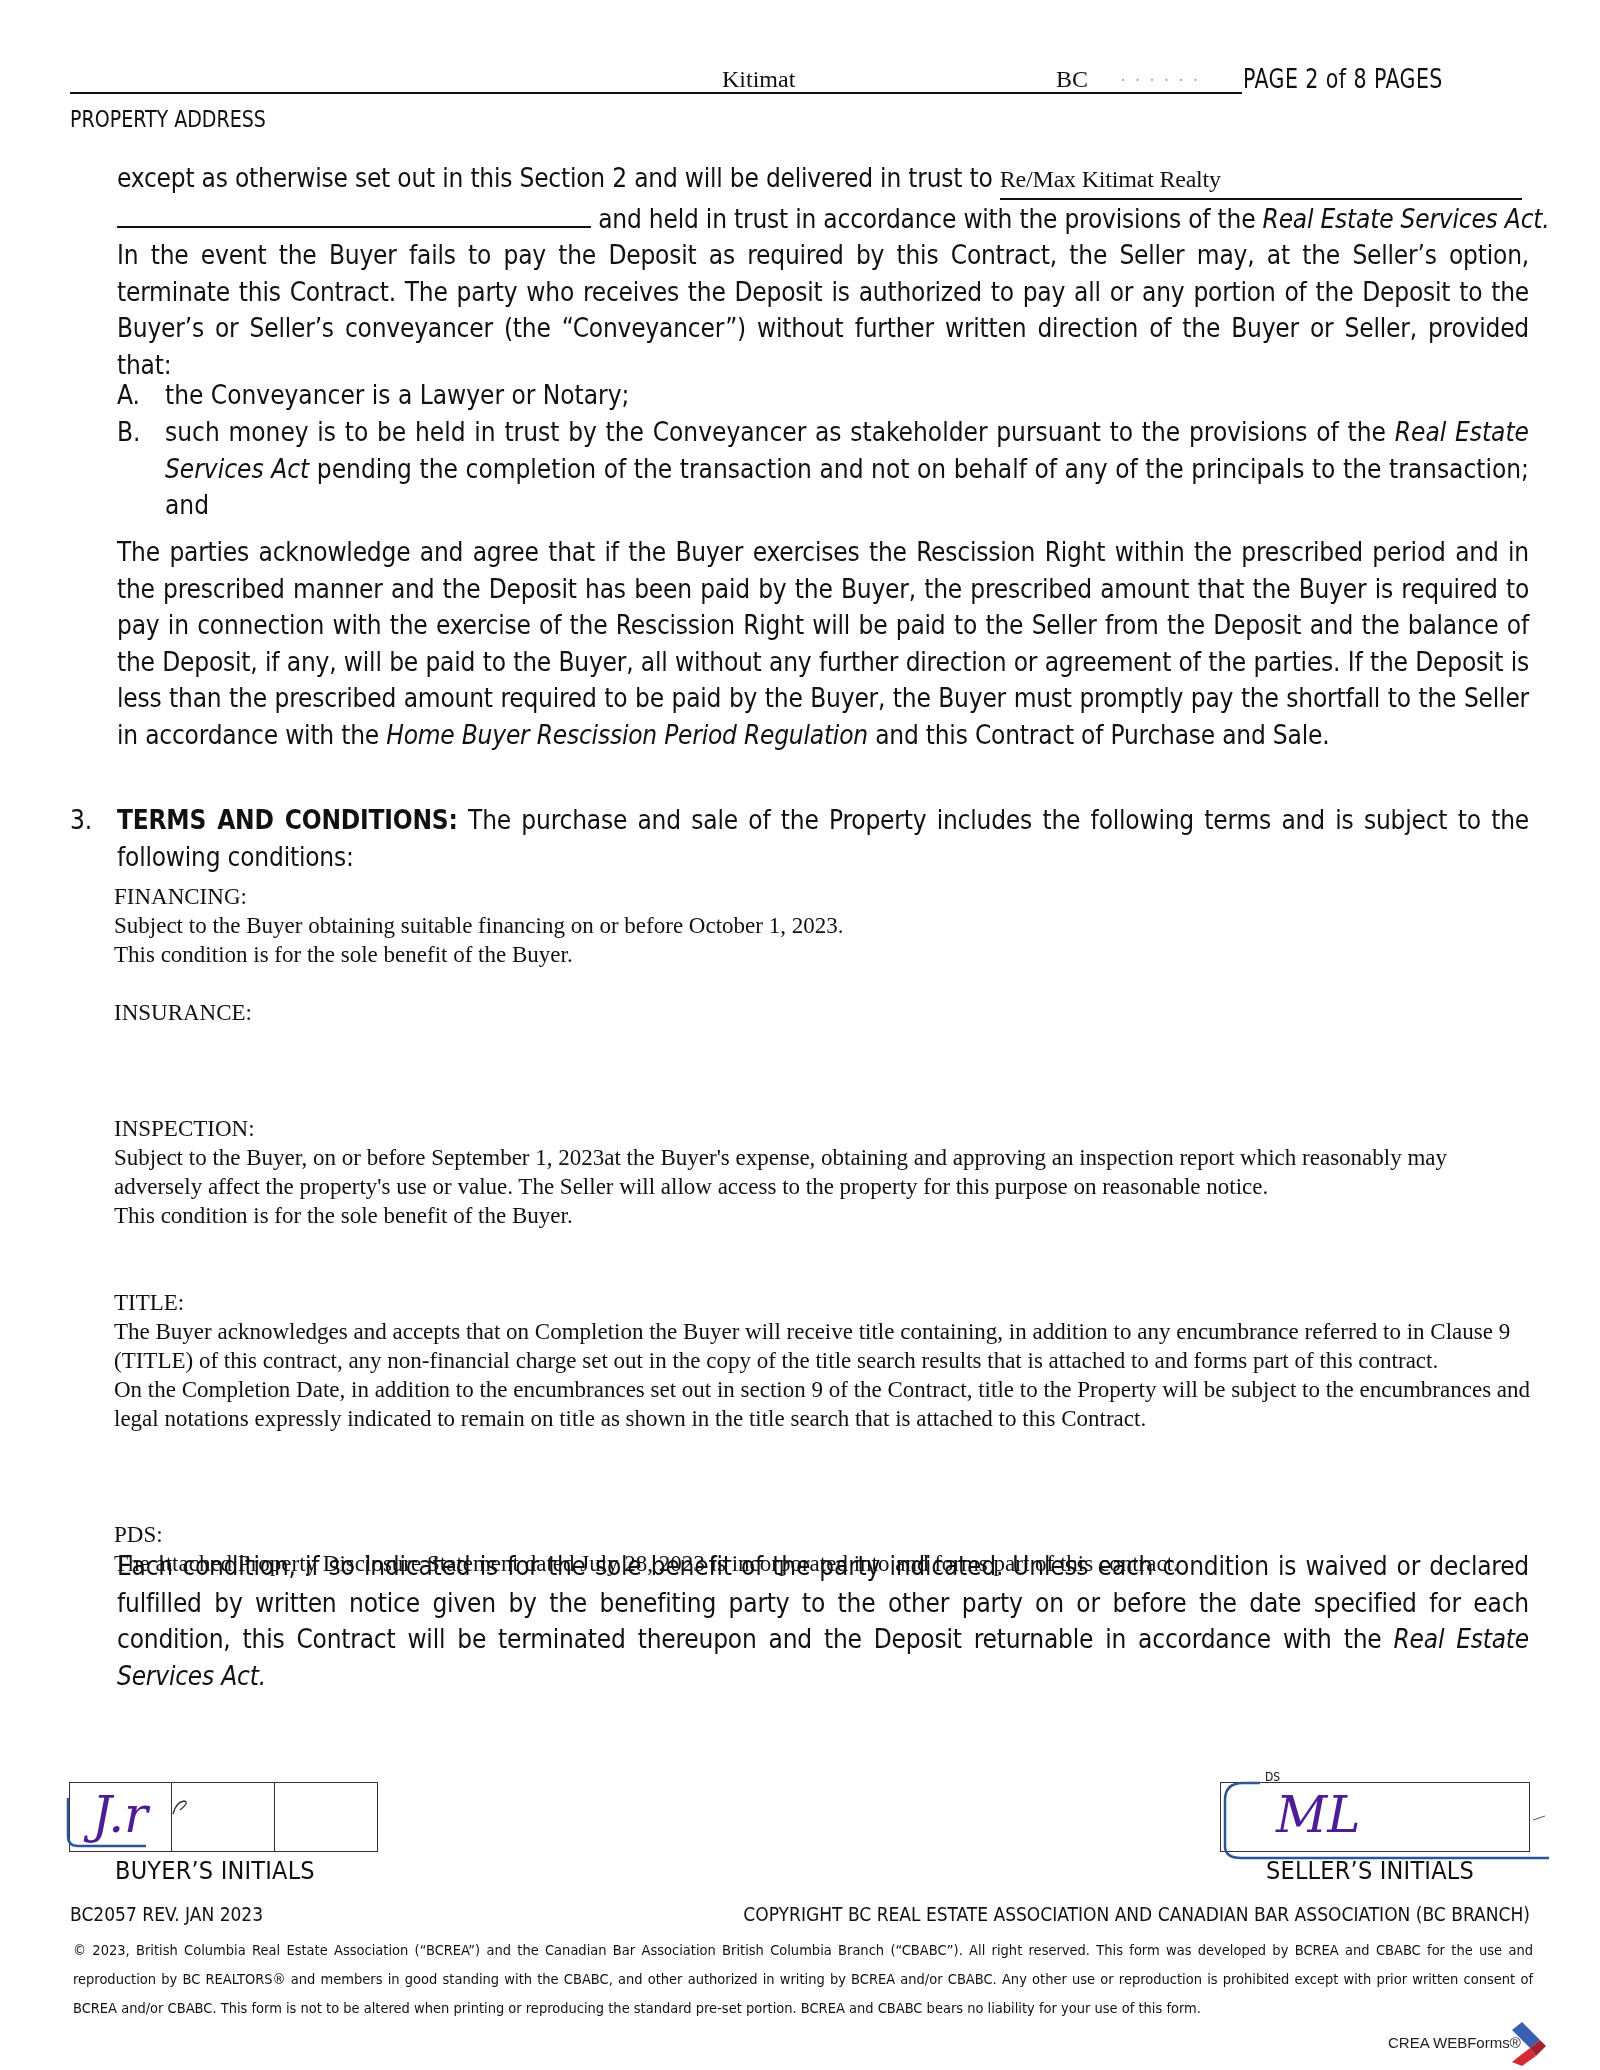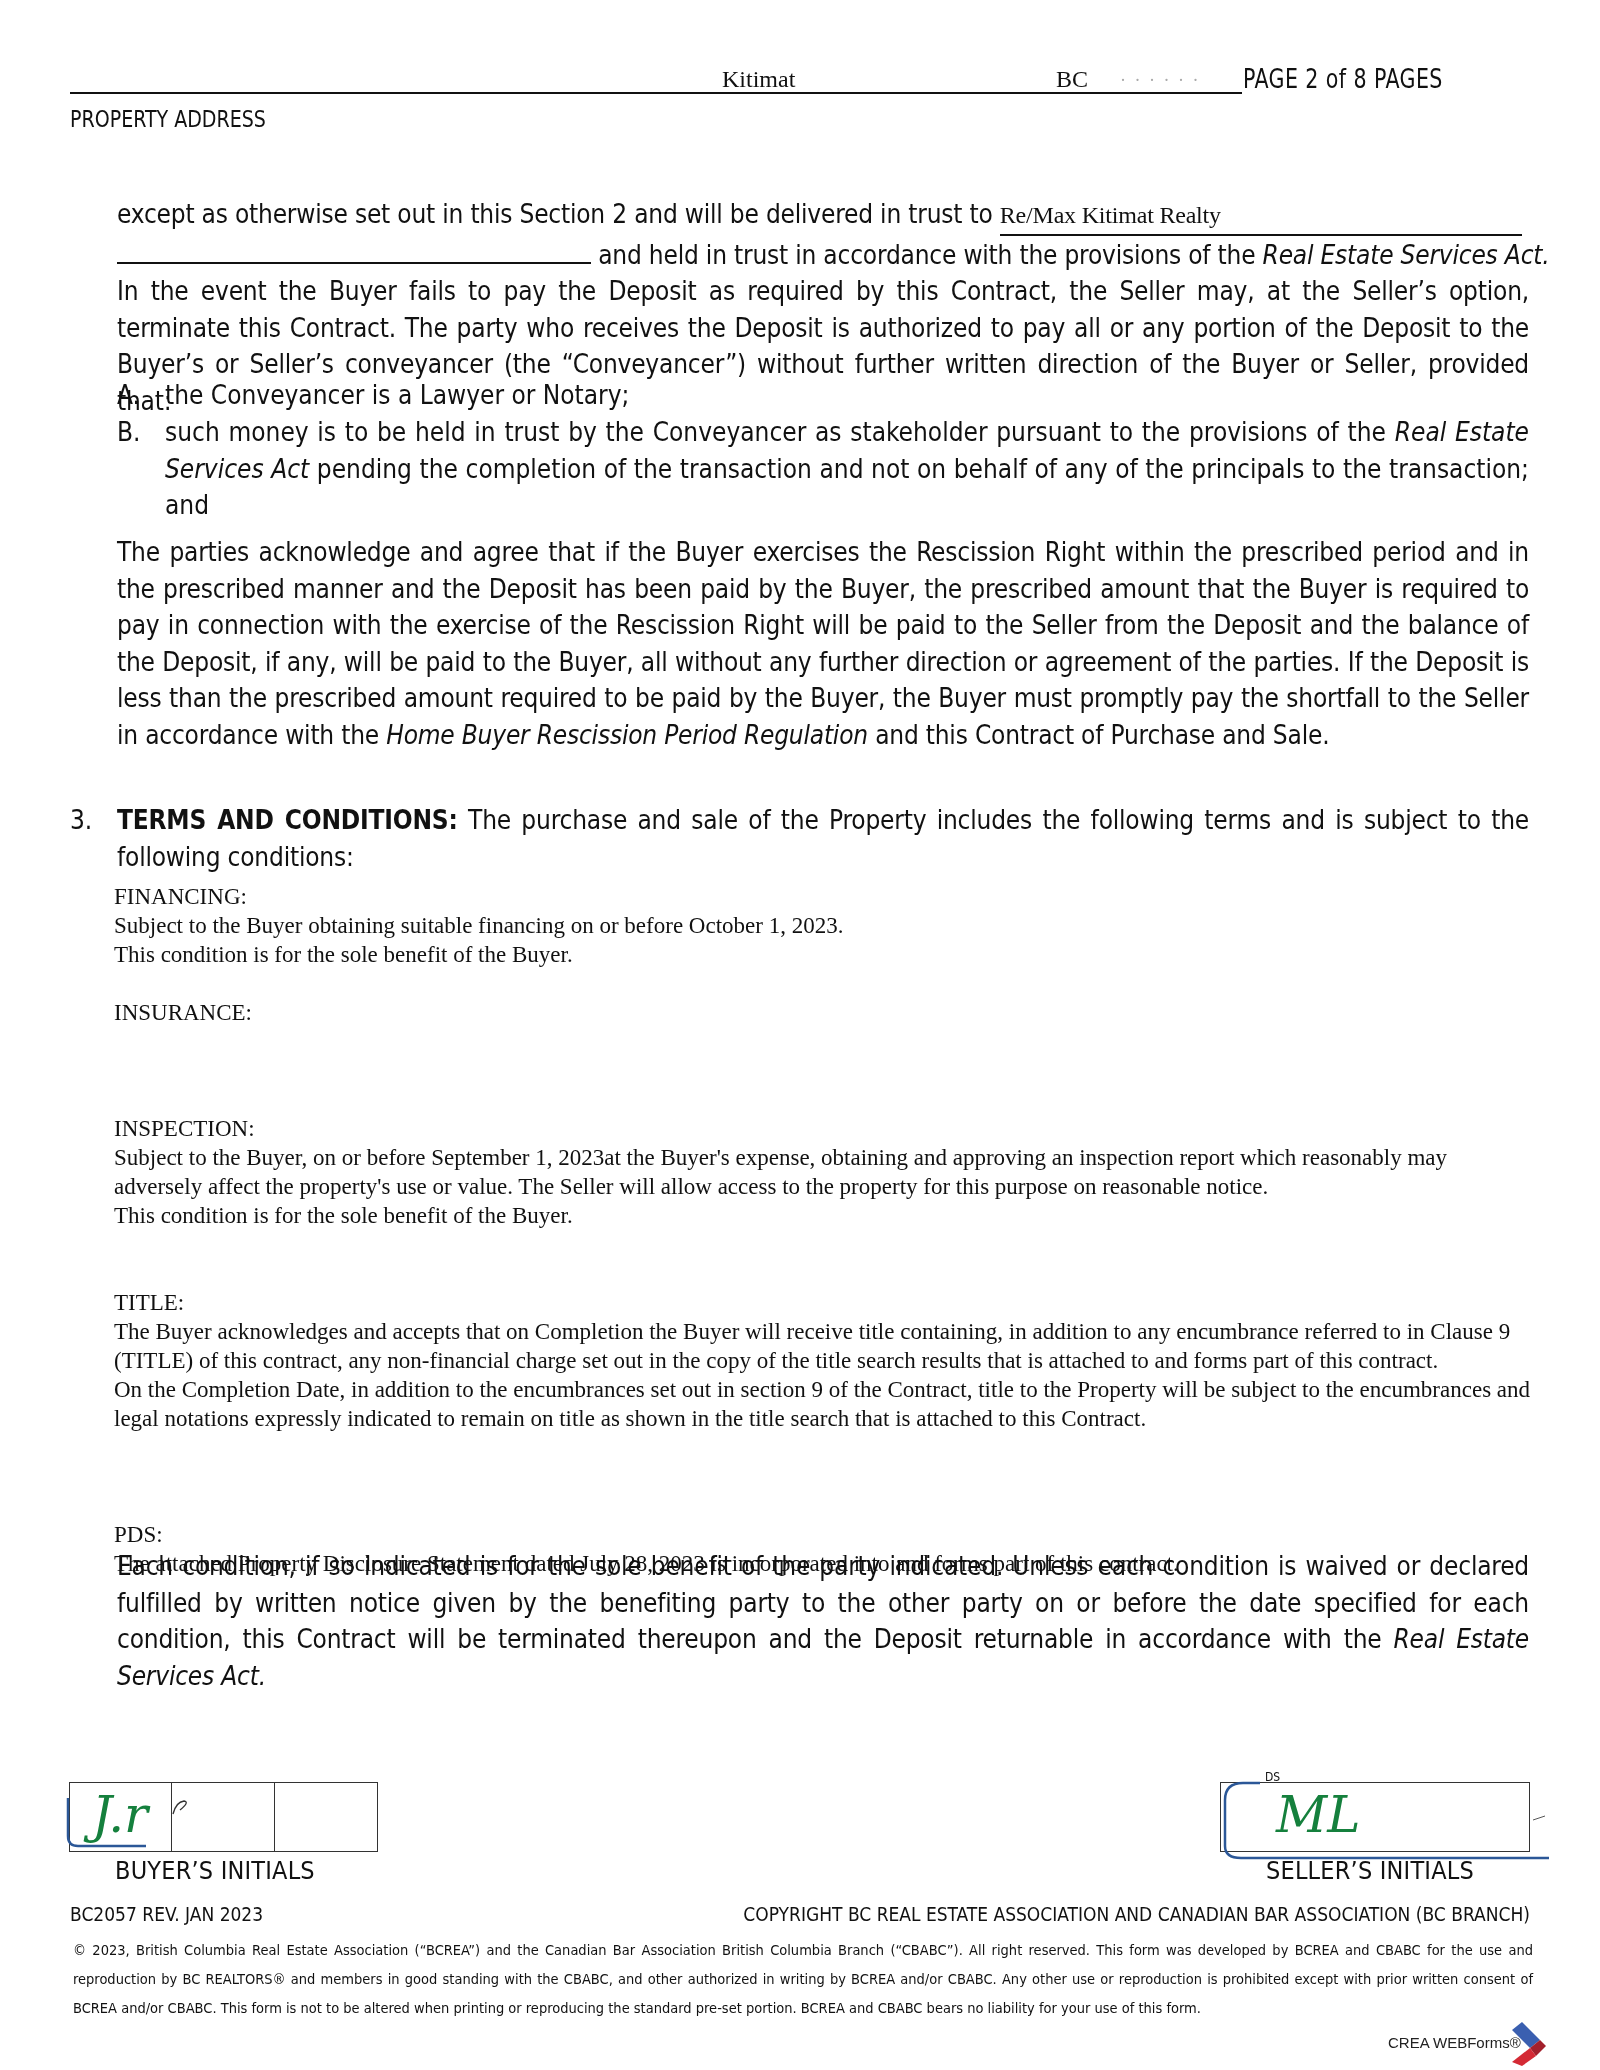--- a/index.html
+++ b/index.html
@@ -22,38 +22,38 @@
   .fill-val { font-family:"Liberation Serif", serif; font-size:24px; }
 
   .list-item { position:absolute; left:117px; width:1412px; font-size:26px; line-height:36.5px; text-align:justify; }
   .list-item .mk { position:absolute; left:0; top:0; }
   .list-item .tx { margin-left:48px; display:block; }
 
   .cond { position:absolute; left:114px; width:1420px; font-size:23px; line-height:29px; }
   .cond .h { display:block; }
 
   .initials-box { position:absolute; border:1.5px solid #333; height:70px; box-sizing:border-box; }
-  .sig { position:absolute; font-family:"DejaVu Serif", serif; font-style:italic; font-size:50px; color:#15803d;text-align:center; }
+  .sig { position:absolute; font-family:"DejaVu Serif", serif; font-style:italic; font-size:50px; color:#4c1d95;text-align:center; }
   .init-label { position:absolute; font-size:25px; letter-spacing:0.2px; }
 
   .foot-small { position:absolute; font-size:19px; }
   .legal { position:absolute; left:73px; width:1460px; font-size:14.5px; line-height:29px; text-align:justify; }
 </style>
 </head>
 <body>
 
 <div id="hdr-line"></div>
 <span id="hdr-city" class="serif">Kitimat</span>
 <span id="hdr-prov" class="serif">BC</span>
 <span id="hdr-postal" class="serif">· · · · · ·</span>
 <span id="hdr-page" class="sans">PAGE 2 of 8 PAGES</span>
 <span id="hdr-label" class="sans">PROPERTY ADDRESS</span>
 
 <div class="block body-text sans" style="top:160px;">
-  <div style="white-space:nowrap;margin-top:36px;">
+  <div style="white-space:nowrap;">
     <span>except as otherwise set out in this Section 2 and will be delivered in trust to </span><span class="fill-line" style="width:522px;"><span class="fill-val">Re/Max Kitimat Realty</span></span>
   </div>
   <div style="white-space:nowrap;">
     <span class="fill-line" style="width:474px; height:26px;"></span><span> and held in trust in accordance with the provisions of the </span><i>Real Estate Services Act.</i>
   </div>
   <div>In the event the Buyer fails to pay the Deposit as required by this Contract, the Seller may, at the Seller’s option, terminate this Contract. The party who receives the Deposit is authorized to pay all or any portion of the Deposit to the Buyer’s or Seller’s conveyancer (the “Conveyancer”) without further written direction of the Buyer or Seller, provided that:</div>
 </div>
 
 <div class="list-item sans" style="top:377px;">
   <span class="mk">A.</span>

